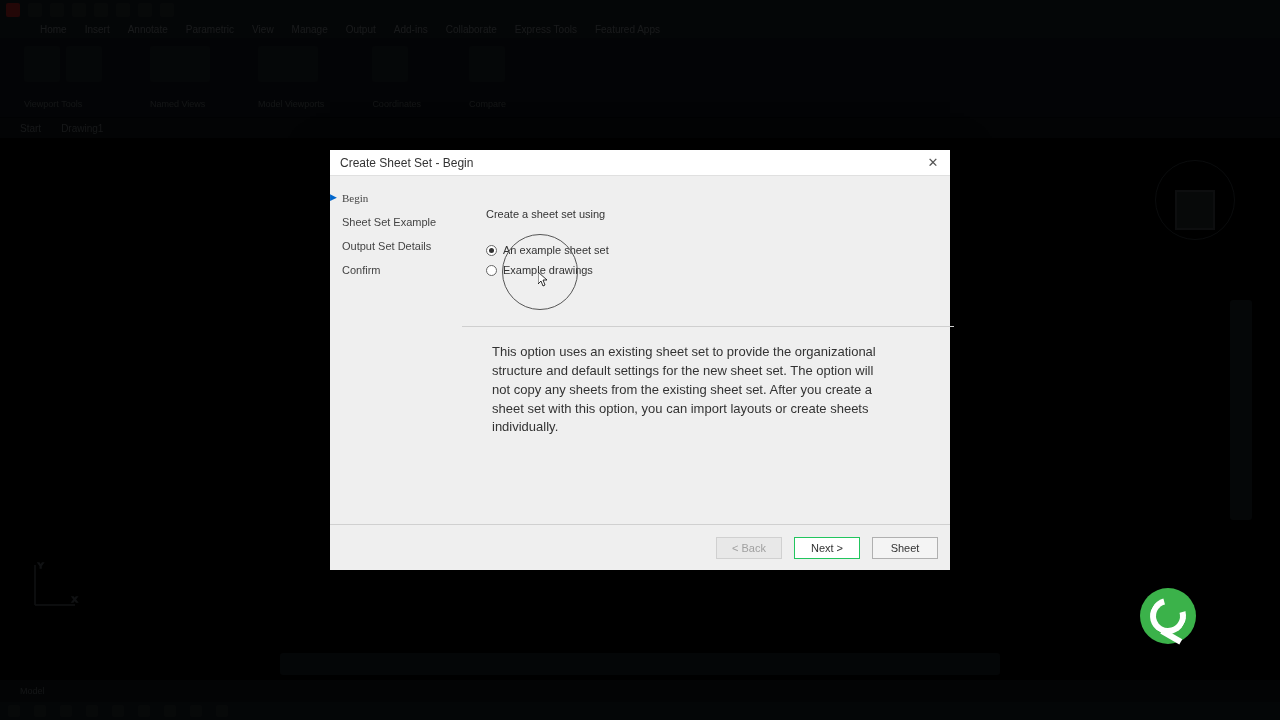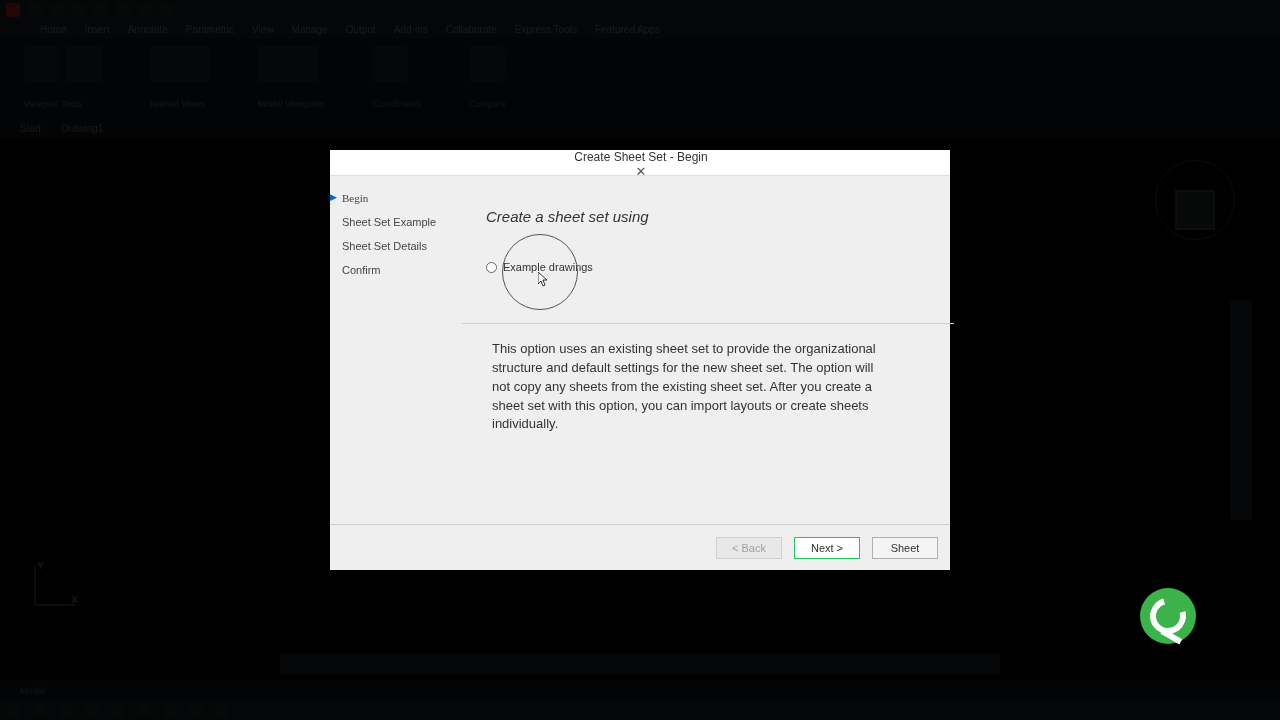--- a/index.html
+++ b/index.html
@@ -79,21 +79,21 @@
   }
   .dialog {
     width: 620px; height: 420px; background: #efefef;
     box-shadow: 0 12px 40px rgba(0,0,0,0.6);
     display: flex; flex-direction: column;
     font-size: 11px; color: #333;
   }
   .dlg-title {
     height: 26px; background: #fff; border-bottom: 1px solid #e0e0e0;
     display: flex; align-items: center; justify-content: space-between;
-    padding: 0 8px 0 10px; font-size: 12px; color: #333; flex-direction: column;
+    padding: 0 8px 0 10px; font-size: 12px; color: #333;
   }
   .dlg-close {
     width: 18px; height: 18px; display: flex; align-items: center; justify-content: center;
     cursor: pointer; color: #555; font-size: 13px;
   }
   .dlg-body {
     flex: 1; display: flex; background: #efefef;
   }
   .dlg-steps {
     width: 148px; padding: 14px 4px 14px 10px;
@@ -105,21 +105,21 @@
   .step.active { font-weight: normal; font-family: Liberation Serif, serif; }
   .step.active::before {
     content: "▶"; position: absolute; left: -10px; top: 2px;
     font-size: 9px; color: #0066cc;
   }
   .step.active { padding-left: 2px; }
   .step-indented { padding-left: 2px; }
   .dlg-main {
     flex: 1; padding: 32px 20px 10px 8px; position: relative;
   }
-  .prompt { font-size: 15px; color: #333; margin-bottom: 36px; font-style: italic; }
+  .prompt { font-size: 11px; color: #333; margin-bottom: 24px; }
   .radio-group { margin-left: 0; }
   .radio-row {
     display: flex; align-items: center; gap: 6px; margin-bottom: 8px;
     font-size: 11px; color: #333;
   }
   .radio {
     width: 11px; height: 11px; border: 1px solid #666; border-radius: 50%;
     background: #fff; position: relative; flex-shrink: 0;
   }
   .radio.checked::after {
@@ -266,29 +266,33 @@
     </div>
     <div class="dlg-body">
       <div class="dlg-steps">
         <div class="step active">
           <span>Begin</span>
         </div>
         <div class="step step-indented">
           <span>Sheet Set Example</span>
         </div>
         <div class="step step-indented">
-          <span>Sheet Set Details</span>
+          <span>Output Set Details</span>
         </div>
         <div class="step step-indented">
           <span>Confirm</span>
         </div>
       </div>
       <div class="dlg-main">
         <div class="prompt">Create a sheet set using</div>
         <div class="radio-group">
+          <div class="radio-row">
+            <div class="radio checked"></div>
+            <span>An example sheet set</span>
+          </div>
           <div class="radio-row">
             <div class="radio"></div>
             <span>Example drawings</span>
           </div>
         </div>
         <div class="highlight-circle"></div>
         <div class="cursor">
           <svg width="12" height="16" viewBox="0 0 12 16">
               <path d="M0 0 L0 12 L3 9 L5 14 L7 13 L5 8 L9 8 Z" fill="#fff" stroke="#000" stroke-width="0.8"></path>
             </svg>

